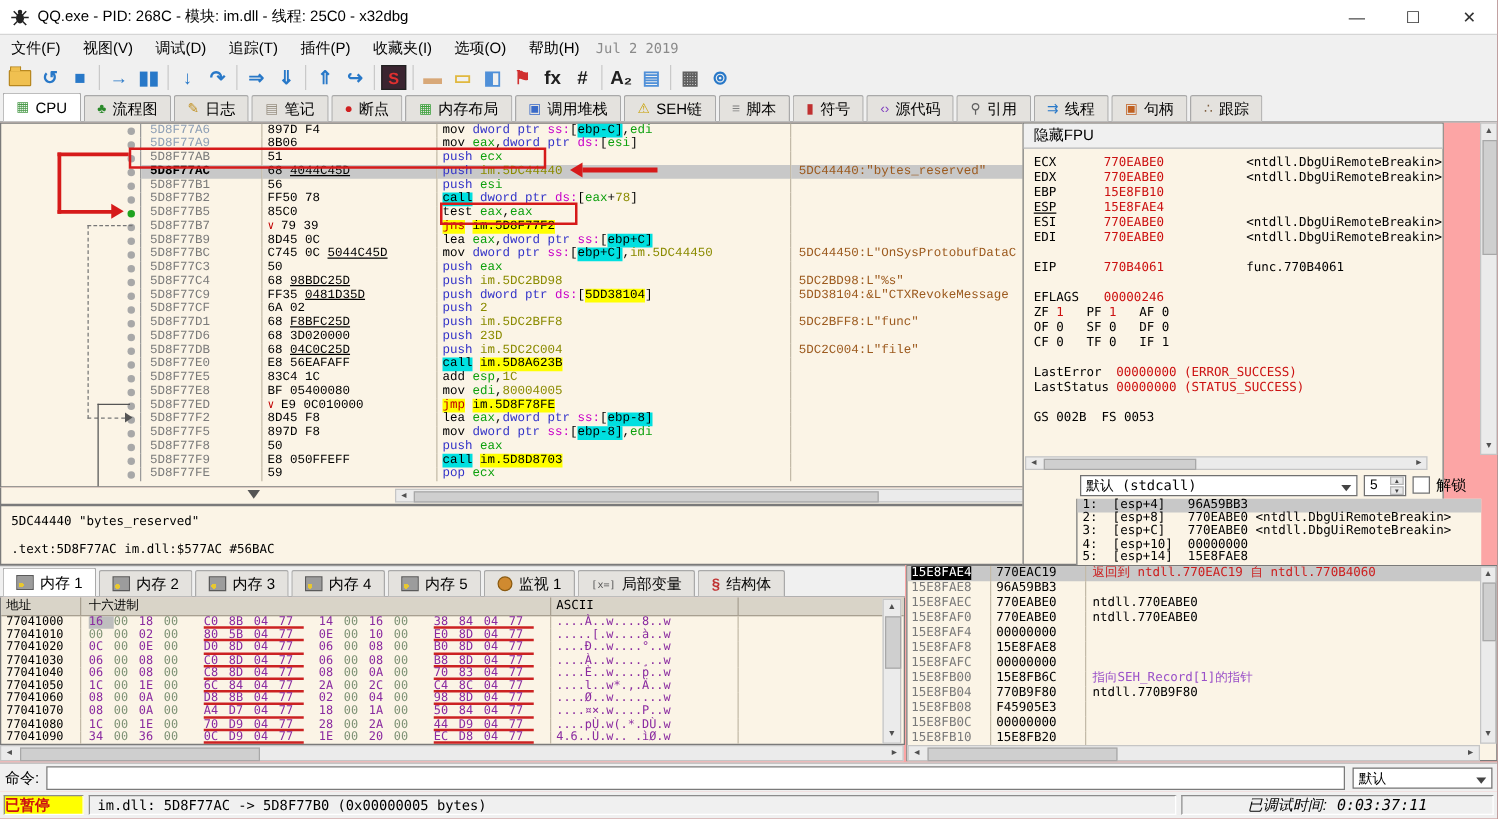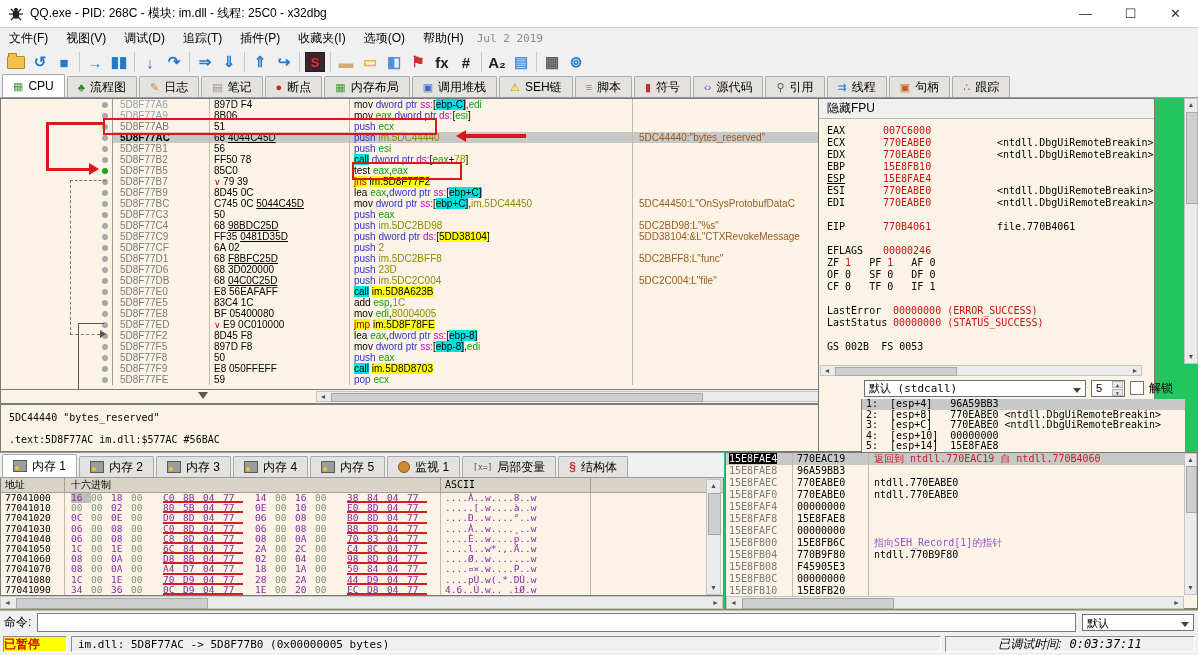--- a/index.html
+++ b/index.html
@@ -1,16 +1,16 @@
 <!DOCTYPE html>
 <html><head>
 <meta charset="utf-8">
 <style>
   html,body{margin:0;padding:0;background:#888;}
-  .app{position:relative;width:1198px;height:655px;background:#22c55e;overflow:hidden;
+  .app{position:relative;width:1198px;height:655px;background:#fca5a5;overflow:hidden;
        font-family:"Liberation Sans",sans-serif;font-size:12px;color:#000;}
   .mono{font-family:"DejaVu Sans Mono",monospace;}
   .abs{position:absolute;}
 
   
   .titlebar{left:0;top:0;width:1198px;height:28px;background:#FFF;border-bottom:1px solid #D5D5D5;
             display:flex;align-items:center;padding-left:8px;box-sizing:border-box;}
   .titlebar .ttext{margin-left:6px;font-size:12px;}
   .wctl{position:absolute;top:0;height:28px;width:45px;text-align:center;line-height:28px;font-size:13px;color:#333;}
   
@@ -29,21 +29,21 @@
   .maintabs{left:0;top:76px;width:1198px;height:22px;background:#F0F0F0;border-bottom:1px solid #9A9A9A;
             display:flex;align-items:flex-end;padding-left:2px;box-sizing:border-box;}
   .tab{height:20px;line-height:19px;padding:0 10px;border:1px solid #A9A9A9;border-bottom:none;
        background:#E4E2DE;margin-right:2px;border-radius:2px 2px 0 0;display:flex;align-items:center;gap:5px;font-size:12px;}
   .tab.active{background:#FFF;height:22px;line-height:21px;position:relative;z-index:2;}
   .ticon{font-size:11px;line-height:11px;}
   
   .panel{background:#FBF4E6;border:1px solid #7A7A7A;box-sizing:border-box;}
   
   .disasm{left:0;top:98px;width:860px;height:292px;}
-  .drow{display:flex;height:11px;line-height:11px;font-size:10px;font-family:Liberation Sans, sans-serif;white-space:pre;}
+  .drow{display:flex;height:11px;line-height:11px;font-size:10px;font-family:Liberation Mono, monospace;white-space:pre;}
   .d-gutter{width:112px;display:flex;justify-content:flex-end;align-items:center;padding-right:4px;box-sizing:border-box;border-right:1px solid #9A9A9A;}
   .dot{width:6px;height:6px;border-radius:50%;background:#A8A8A8;}
   .dot.green{background:#1FA31F;}
   .d-addr{width:97px;padding-left:7px;box-sizing:border-box;color:#7A7A7A;border-right:1px solid #C3BAA8;}
   .d-bytes{width:140px;padding-left:4px;box-sizing:border-box;color:#000;border-right:1px solid #C3BAA8;}
   .d-instr{width:283px;padding-left:4px;box-sizing:border-box;border-right:1px solid #C3BAA8;}
   .d-comm{flex:1;padding-left:6px;color:#9C5A1E;overflow:hidden;}
   .drow.sel .d-addr,.drow.sel .d-bytes,.drow.sel .d-instr,.drow.sel .d-comm{background:#C8C8C8;}
   .drow.sel .d-addr{color:#000;font-weight:bold;}
   .drow .d-addr.dim{color:#8FA0B6;}
@@ -331,29 +331,28 @@
   </div>
 
   <div class="abs panel infobox mono">
     <div>5DC44440 "bytes_reserved"</div>
     <div style="margin-top:6px;">.text:5D8F77AC im.dll:$577AC #56BAC</div>
   </div>
 
   <div class="abs panel regs">
     <div class="regs-header">隐藏FPU</div>
     <div id="reglines" style="padding-top:6px;">
-        <div class="rline"><span class="rname">EAX</span><span class="rv red">007C6000</span></div>
         <div class="rline"><span class="rname">ECX</span><span class="rv red">770EABE0</span><span class="rcomm">&lt;ntdll.DbgUiRemoteBreakin&gt;</span></div>
         <div class="rline"><span class="rname">EDX</span><span class="rv red">770EABE0</span><span class="rcomm">&lt;ntdll.DbgUiRemoteBreakin&gt;</span></div>
         <div class="rline"><span class="rname">EBP</span><span class="rv red">15E8FB10</span></div>
         <div class="rline"><span class="rname ul">ESP</span><span class="rv red">15E8FAE4</span></div>
         <div class="rline"><span class="rname">ESI</span><span class="rv red">770EABE0</span><span class="rcomm">&lt;ntdll.DbgUiRemoteBreakin&gt;</span></div>
         <div class="rline"><span class="rname">EDI</span><span class="rv red">770EABE0</span><span class="rcomm">&lt;ntdll.DbgUiRemoteBreakin&gt;</span></div>
         <div class="rline"></div>
-        <div class="rline"><span class="rname">EIP</span><span class="rv red">770B4061</span><span class="rcomm">file.770B4061</span></div>
+        <div class="rline"><span class="rname">EIP</span><span class="rv red">770B4061</span><span class="rcomm">func.770B4061</span></div>
         <div class="rline"></div>
         <div class="rline"><span class="rname">EFLAGS</span><span class="rv red">00000246</span></div>
         <div class="rline"><span>ZF </span><span class="flagv red">1   </span><span>PF </span><span class="flagv red">1   </span><span>AF </span><span class="flagv">0   </span></div>
         <div class="rline"><span>OF </span><span class="flagv">0   </span><span>SF </span><span class="flagv">0   </span><span>DF </span><span class="flagv">0   </span></div>
         <div class="rline"><span>CF </span><span class="flagv">0   </span><span>TF </span><span class="flagv">0   </span><span>IF </span><span class="flagv">1   </span></div>
         <div class="rline"></div>
         <div class="rline"><span class="lbln">LastError</span><span class="rv red">00000000 (ERROR_SUCCESS)</span></div>
         <div class="rline"><span class="lbln">LastStatus</span><span class="rv red">00000000 (STATUS_SUCCESS)</span></div>
         <div class="rline"></div>
         <div class="rline"><span>GS 002B  FS 0053</span></div>

